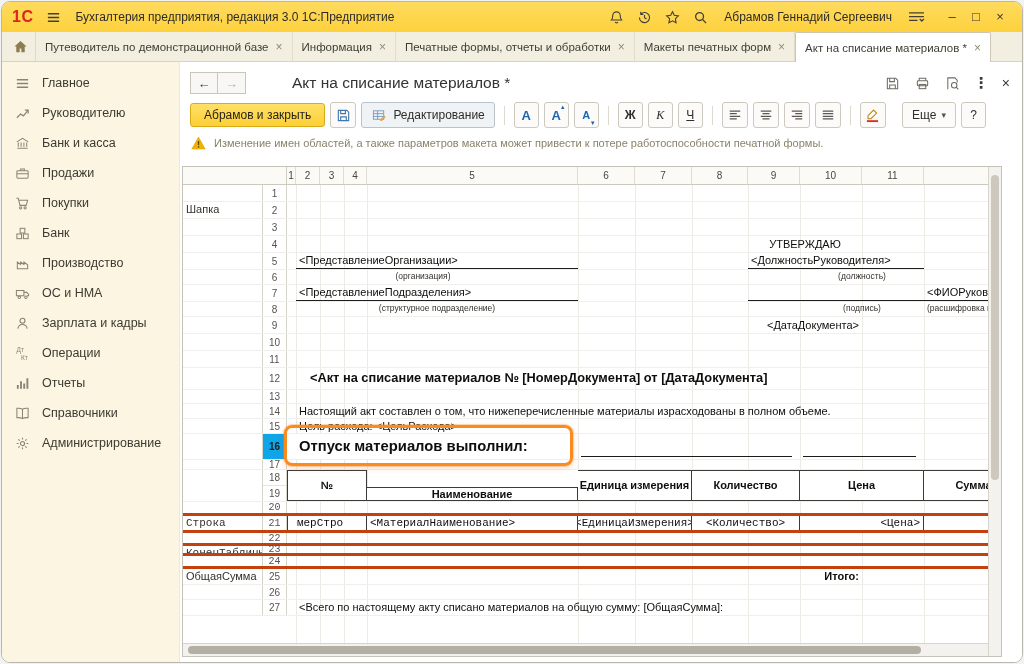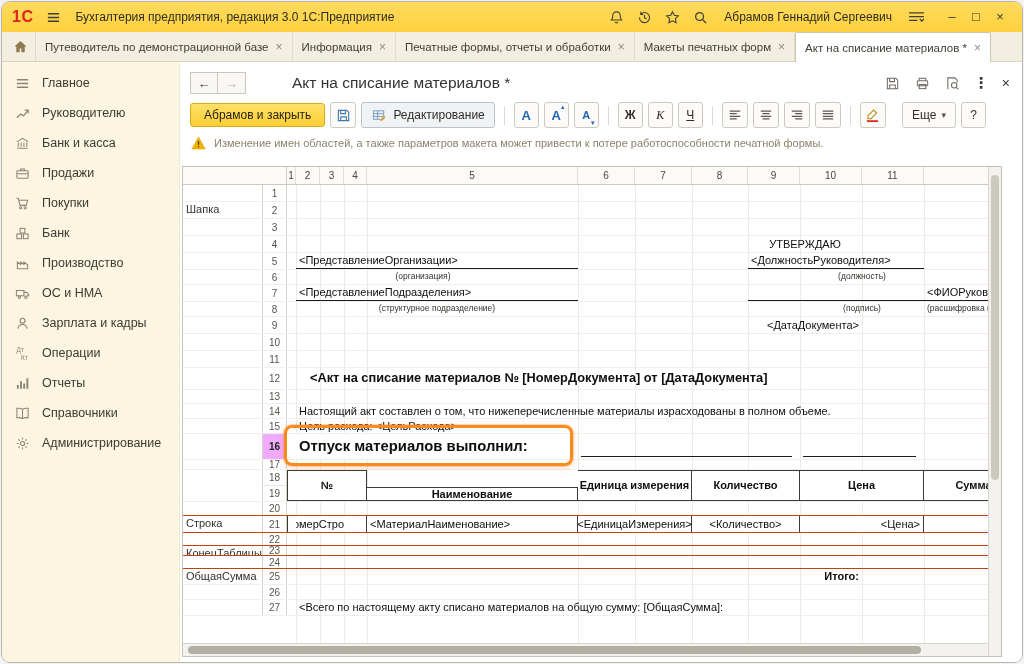--- a/index.html
+++ b/index.html
@@ -62,24 +62,24 @@
   .sh-corner{width:104px;flex-shrink:0;border-right:1px solid #d0cdc4;}
   .sh-col{flex-shrink:0;border-right:1px solid #e0ddd4;display:flex;align-items:center;justify-content:center;font-size:10px;color:#48463f;}
   .vscroll{grid-column:2;grid-row:1/3;background:#f3f2ee;border-left:1px solid #d8d5cb;position:relative;}
   .vthumb{position:absolute;left:2px;right:2px;top:8px;height:64%;background:#ccc8bd;border-radius:4px;cursor:pointer;}
   .sheet-body{grid-column:1;grid-row:2;position:relative;overflow:hidden;background:#fff;}
   .hscroll{grid-column:1;grid-row:3;background:#f3f2ee;border-top:1px solid #d8d5cb;position:relative;}
   .hthumb{position:absolute;top:2px;bottom:2px;left:5px;width:91%;background:#b3afa4;border-radius:4px;cursor:pointer;}
   .scorner{grid-column:2;grid-row:3;background:#f3f2ee;border-left:1px solid #d8d5cb;}
   .gridv{position:absolute;top:0;bottom:0;width:1px;background:#eceae4;z-index:0;}
   .srow{position:relative;border-bottom:1px solid #f0efeb;}
-  .srow.red{border-bottom:1px solid #c2410c;}
+  .srow.red{border-bottom:3px solid #c2410c;font-family:Liberation Mono, monospace;}
   .sregion{position:absolute;left:0;top:0;bottom:0;width:80px;border-right:1px solid #d6d3c9;font-size:11px;color:#33312b;padding:1px 0 0 3px;white-space:nowrap;overflow:hidden;z-index:1;}
   .snum{position:absolute;left:80px;top:0;bottom:0;width:24px;border-right:1px solid #d6d3c9;font-size:10px;color:#55534c;display:flex;align-items:center;justify-content:center;z-index:1;}
-  .snum.sel{font-weight:bold;background:#f0abfc;color:#1d1d1a;}
+  .snum.sel{font-weight:bold;background:#0ea5e9;color:#1d1d1a;}
   .snum.split{flex-direction:column;justify-content:space-between;padding:0;}
   .snum.split div{height:50%;width:100%;display:flex;align-items:center;justify-content:center;}
   .snum.split div:first-child{border-bottom:1px solid #e6e4dc;}
   .scell{position:absolute;top:0;bottom:0;display:flex;align-items:center;white-space:nowrap;font-size:11px;color:#0e0e0c;padding:0 3px;z-index:2;line-height:1.12;}
   .a-center{justify-content:center;padding:0;}
   .a-right{justify-content:flex-end;}
   .small{font-size:8.5px;color:#33312c;}
   .big{font-size:12.8px;font-weight:bold;}
   .hl{font-size:14.8px;font-weight:bold;background:#fff;}
   .bold{font-weight:bold;}

